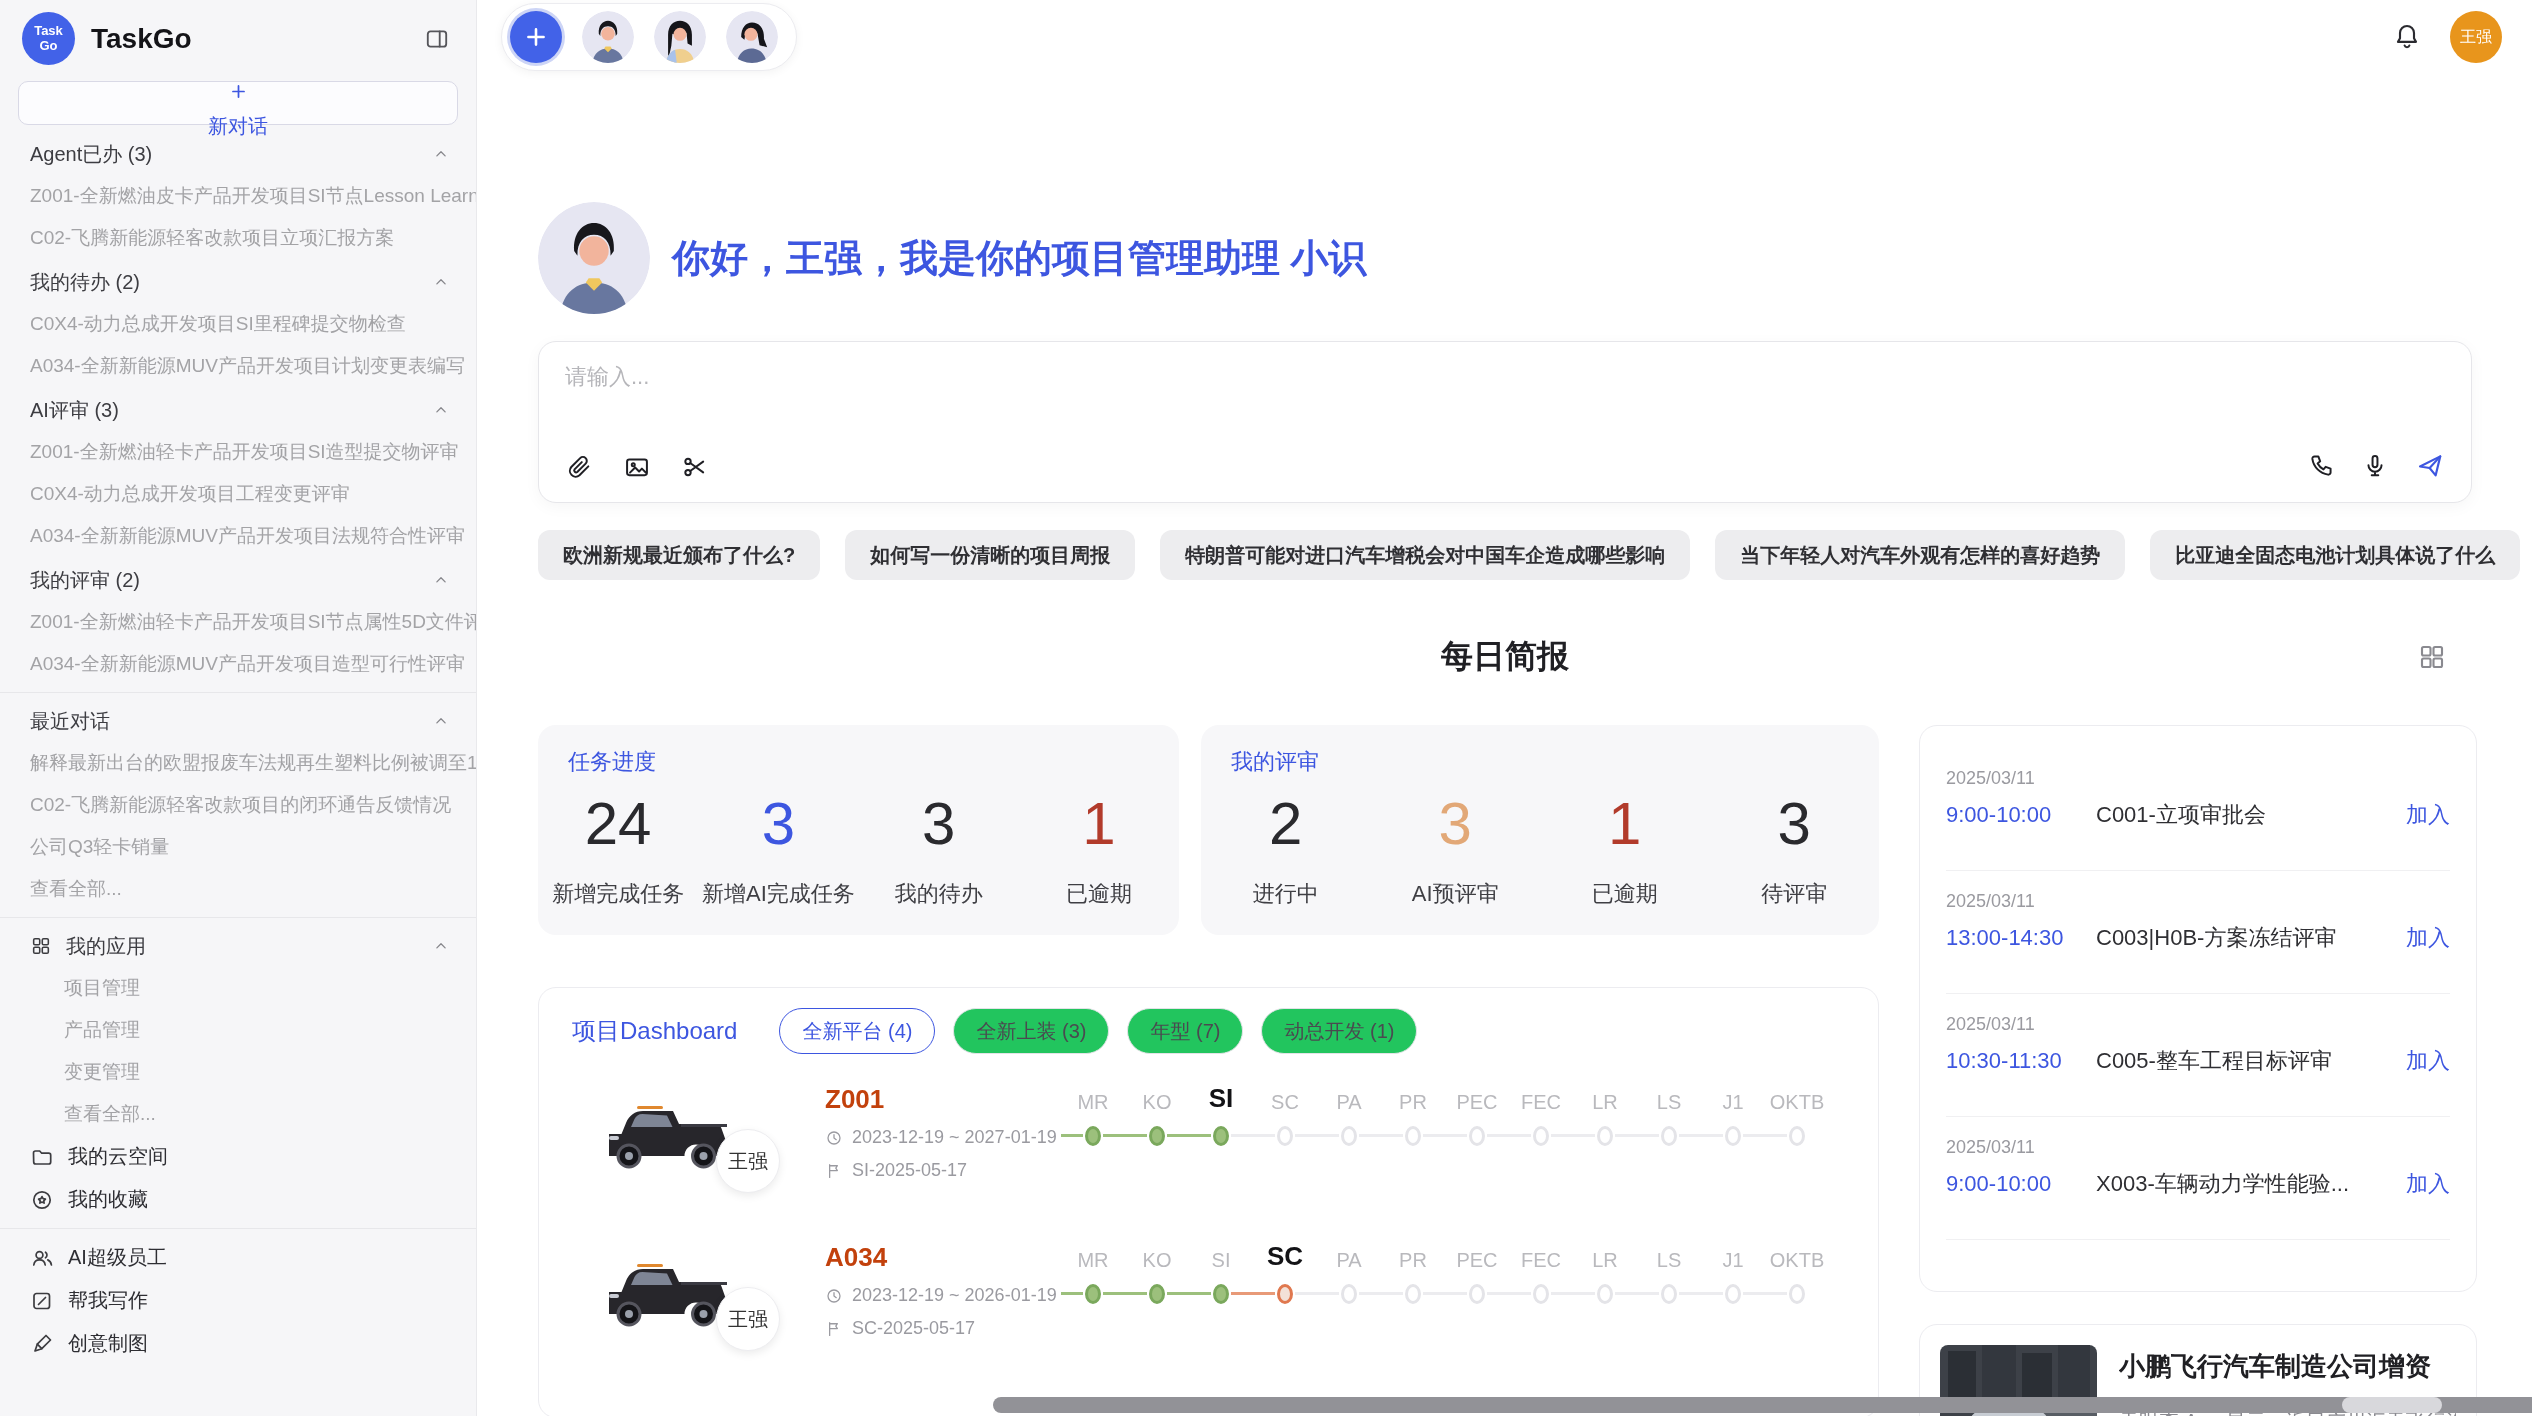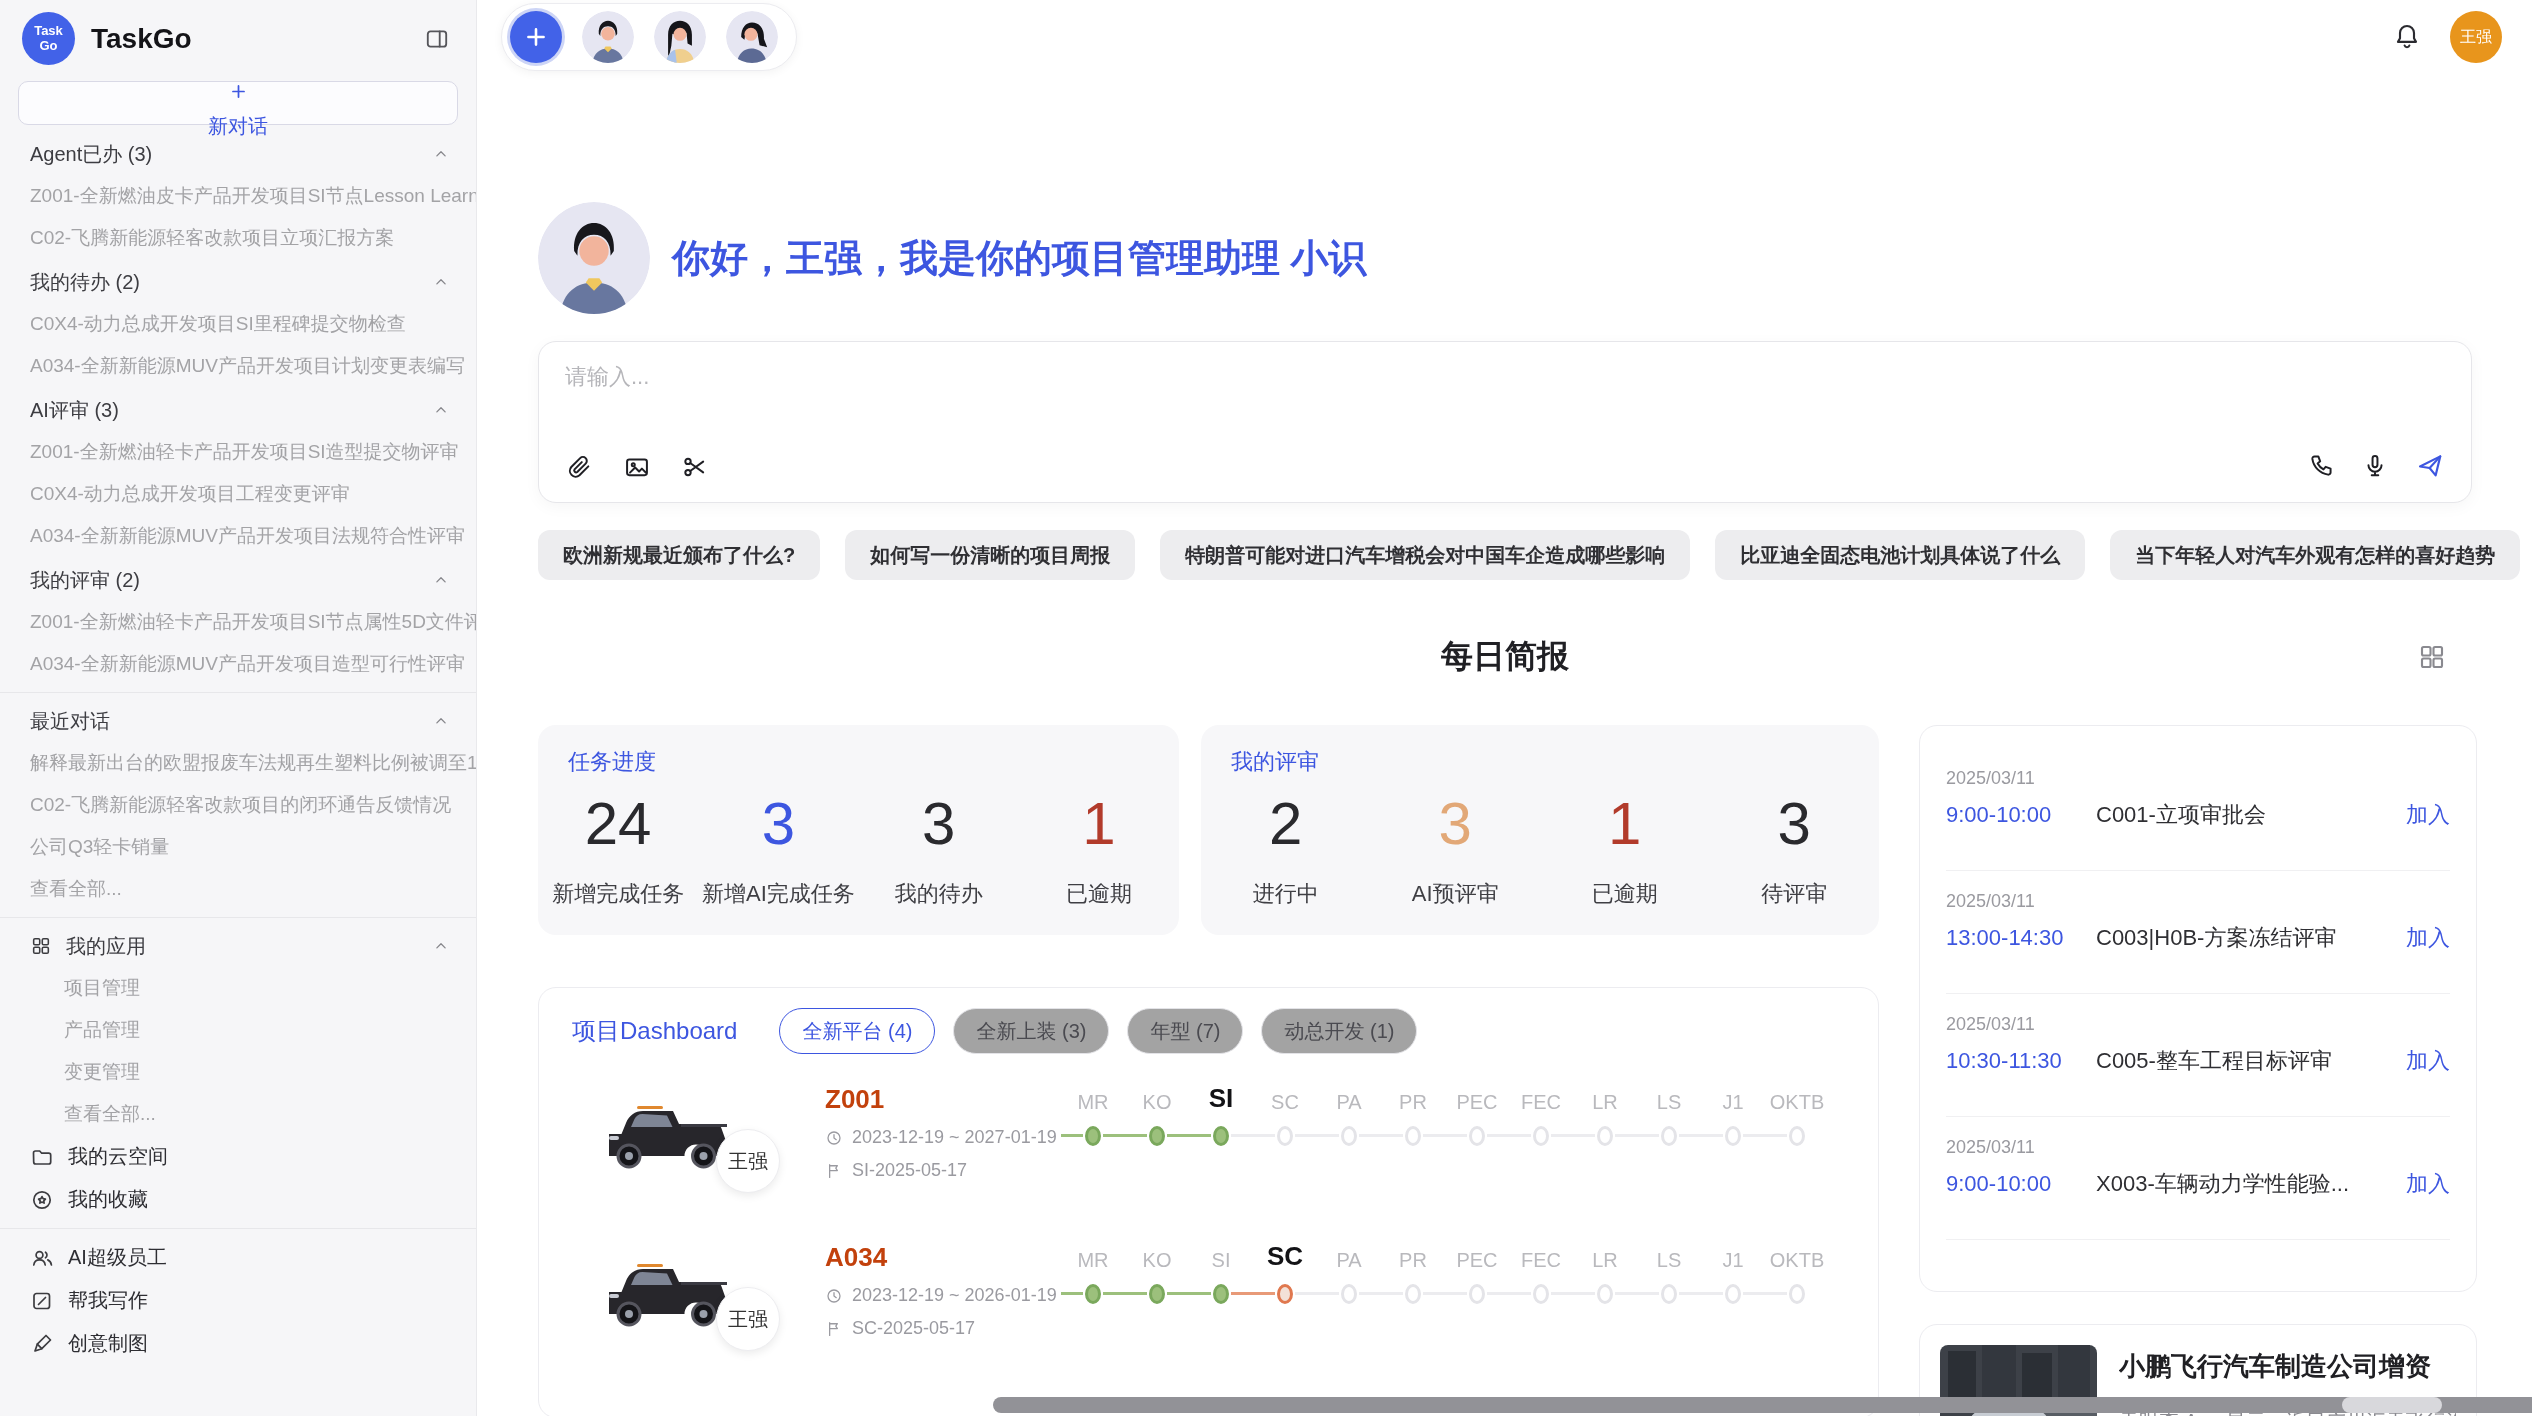--- a/index.html
+++ b/index.html
@@ -76,21 +76,21 @@
   .stat-val{font-size:60px;font-weight:500;color:#2a2a2e;line-height:66px;}
   .stat-val.blue{color:var(--accent);} .stat-val.red{color:var(--stat-red);} .stat-val.orange{color:var(--stat-orange);}
   .stat-label{font-size:22px;color:#3f3f44;margin-top:22px;}
 
   
   .dash-card{margin-top:52px;border:1px solid #ececf0;border-radius:18px;background:#fff;height:431px;
              padding:20px 0 0 33px;box-sizing:border-box;overflow:hidden;}
   .dash-header{display:flex;align-items:center;gap:42px;}
   .dash-title{font-size:24px;color:var(--accent);font-weight:500;}
   .tabs{display:flex;gap:18px;}
-  .tab{height:44px;padding:0 22px;border-radius:24px;border:1px solid #e3e3e7;background:#a3a3a3;
+  .tab{height:44px;padding:0 22px;border-radius:24px;border:1px solid #e3e3e7;background:#22c55e;
        color:#4a4a50;font-size:20px;display:flex;align-items:center;white-space:nowrap;}
   .tab.active{border-color:var(--accent);color:var(--accent);background:#fff;}
   .proj-row{display:flex;margin-top:28px;position:relative;}
   .proj-row + .proj-row{margin-top:58px;}
   .truck-wrap{width:150px;height:100px;position:relative;margin-left:25px;flex:none;}
   .truck-wrap svg{width:150px;height:100px;display:block;}
   .owner-badge{position:absolute;left:119px;top:47px;width:62px;height:62px;border-radius:50%;background:#fff;
                border:1px solid #ededf0;box-shadow:0 3px 8px rgba(0,0,0,.08);display:flex;align-items:center;
                justify-content:center;font-size:20px;color:#333;z-index:2;}
   .proj-info{margin-left:78px;width:236px;flex:none;}
@@ -379,22 +379,22 @@
                   <path d="M4 12.4L20.2 4.3l-3.7 15.2-4.8-5.9z"></path>
                   <path d="M11.7 13.6l8.5-9.3"></path>
                 </svg></span></button>
           </div>
       </div>
 
       <div class="chips" id="chips">
           <div class="chip">欧洲新规最近颁布了什么?</div>
           <div class="chip">如何写一份清晰的项目周报</div>
           <div class="chip">特朗普可能对进口汽车增税会对中国车企造成哪些影响</div>
+          <div class="chip">当下年轻人对汽车外观有怎样的喜好趋势</div>
           <div class="chip">比亚迪全固态电池计划具体说了什么</div>
-          <div class="chip">当下年轻人对汽车外观有怎样的喜好趋势</div>
         </div>
 
       <div class="brief-header">
         <div class="brief-title">每日简报</div>
         <button class="brief-grid" id="brief-grid-slot"><span class="icn" style="width:30px;height:30px;color:#8a8a90"><svg viewBox="0 0 24 24" fill="none" stroke="currentColor" stroke-width="1.7" stroke-linecap="round" stroke-linejoin="round">
                 <rect x="4" y="4" width="6.8" height="6.8" rx="1.2"></rect>
                 <rect x="13.2" y="4" width="6.8" height="6.8" rx="1.2"></rect>
                 <rect x="4" y="13.2" width="6.8" height="6.8" rx="1.2"></rect>
                 <rect x="13.2" y="13.2" width="6.8" height="6.8" rx="1.2"></rect>
               </svg></span></button>

